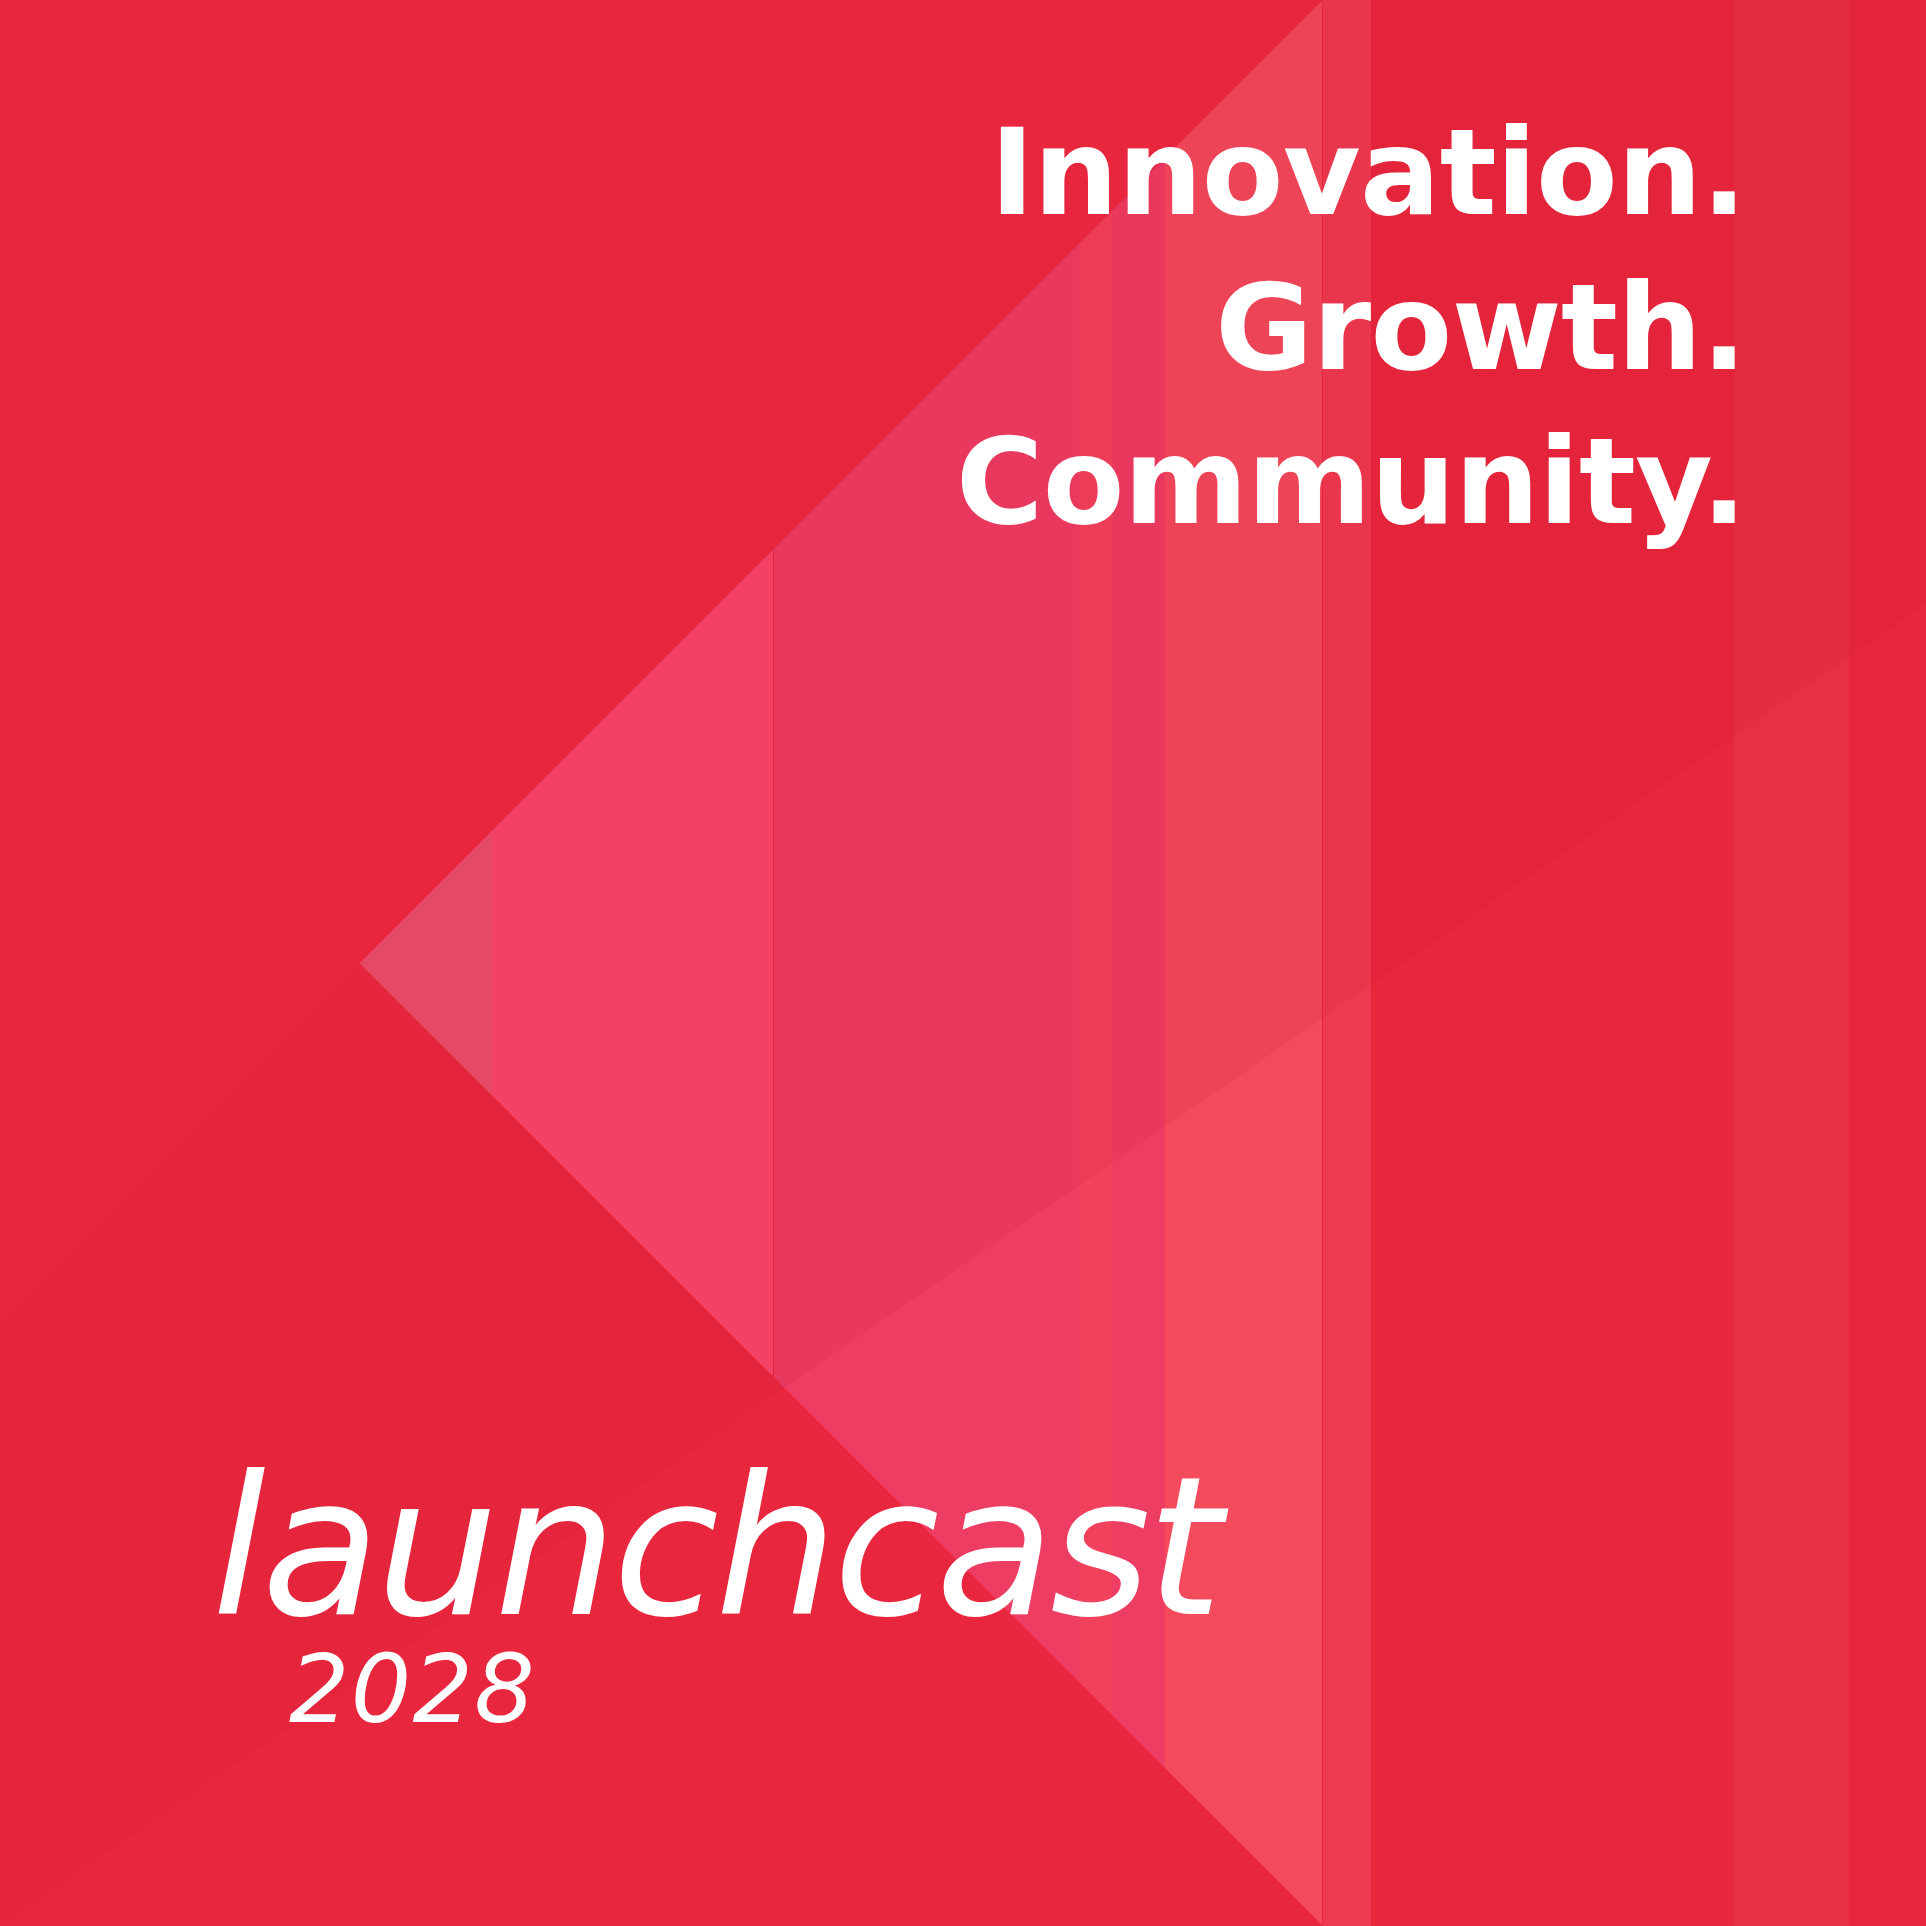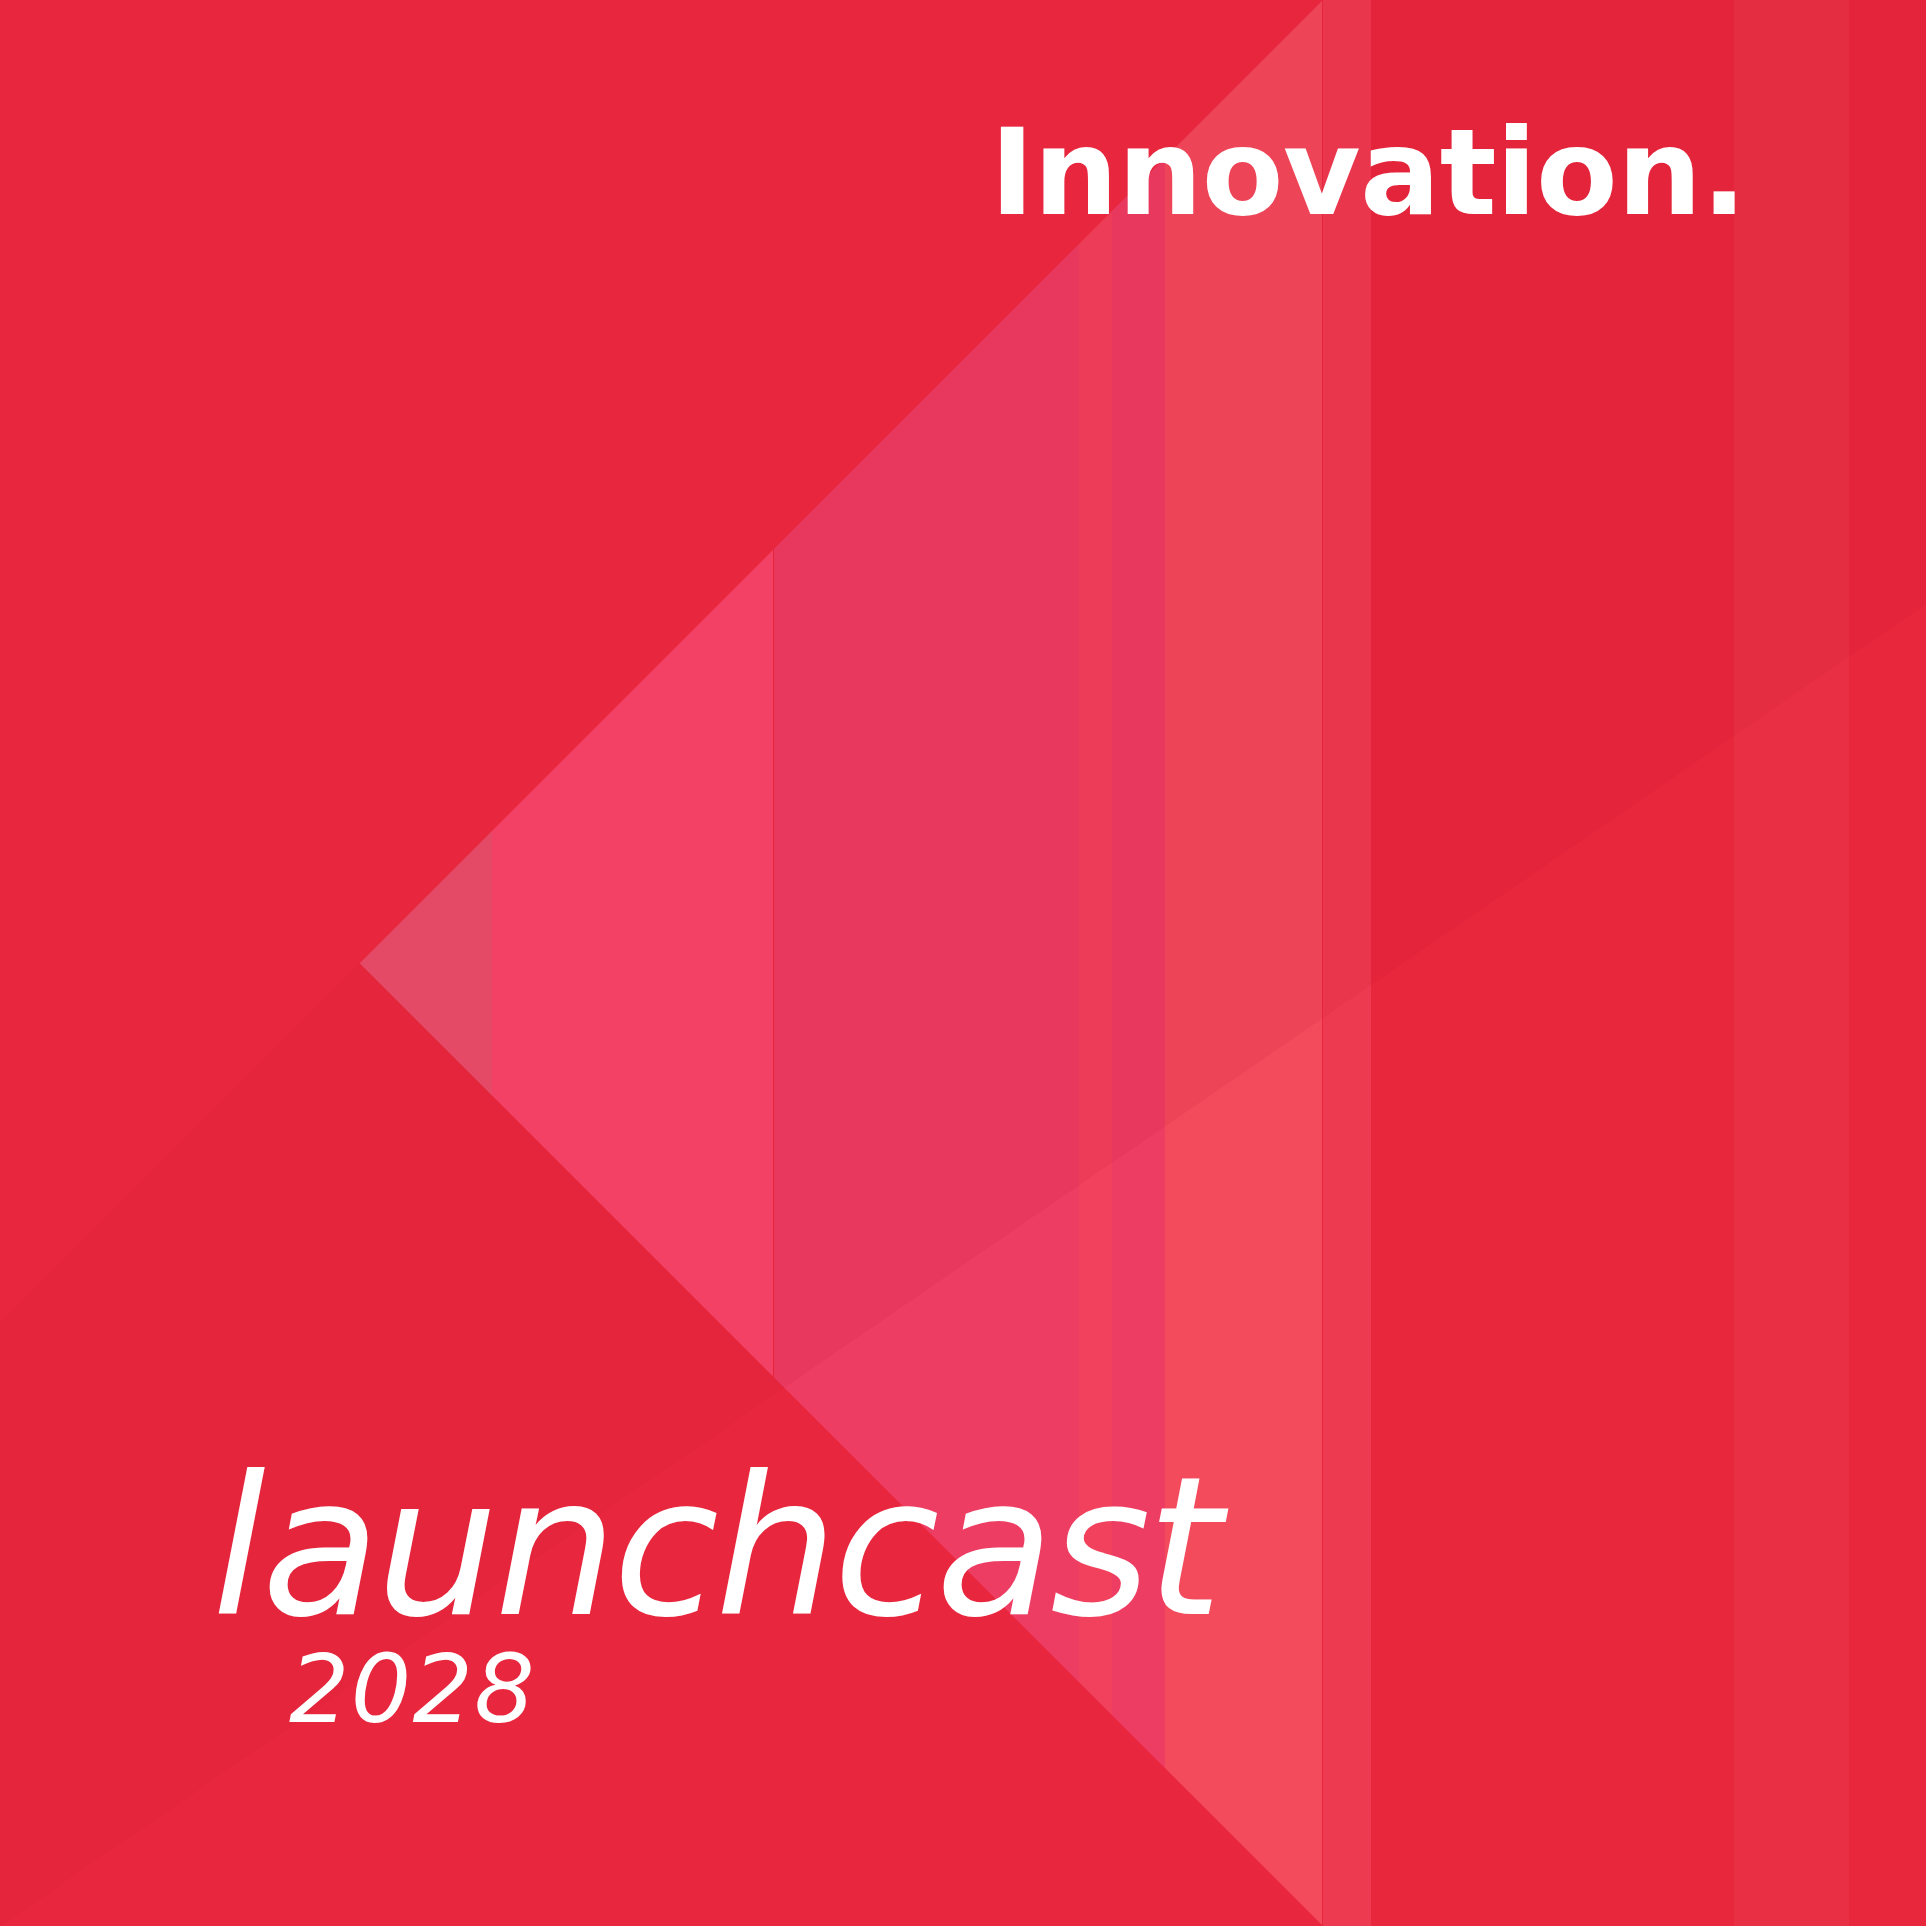--- a/index.html
+++ b/index.html
@@ -116,20 +116,22 @@
 
   <div class="bg-layer">
     <div class="wedge-main"></div>
     <div class="wedge-lower"></div>
     <div class="wedge-ribbon"></div>
     <div class="wedge-sliver"></div>
   </div>
 
   <div class="headline">
     <span class="line">Innovation.</span>
+    <span class="line">Growth.</span>
+    <span class="line">Community.</span>
   </div>
 
   <div class="logo-block">
     <span class="wordmark">launchcast</span>
     <span class="year">2028</span>
   </div>
 
 </div>
 
 

